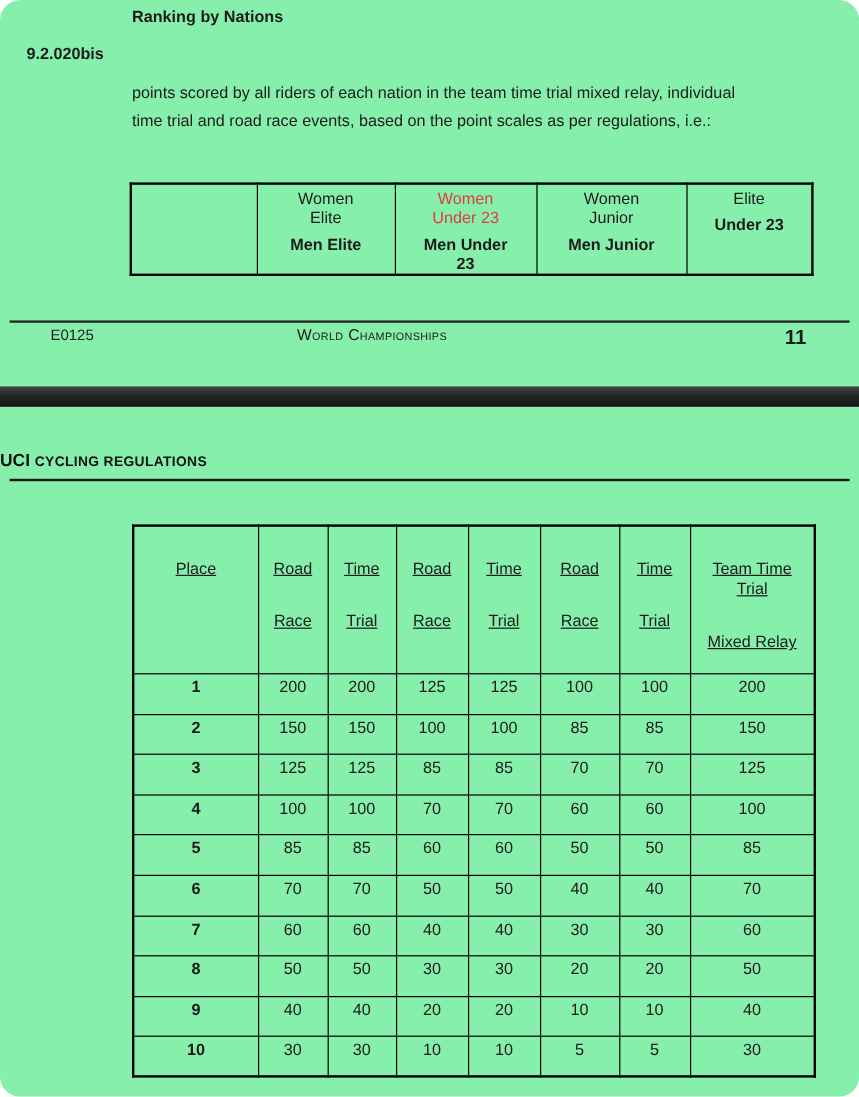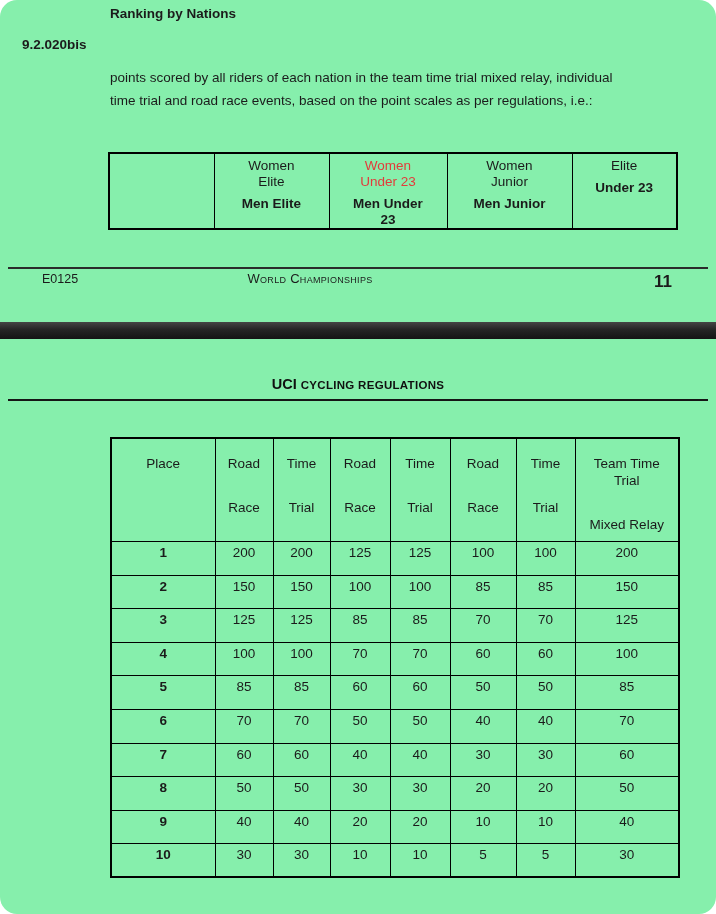--- a/index.html
+++ b/index.html
@@ -30,31 +30,31 @@
   .footer-rule { left:8px; top:267px; width:700px; height:0; border-top:2px solid #2b2b2b; }
   .footer-code { left:42px; top:272px; font-size:12.5px; }
   .footer-center { left:0; top:271px; width:620px; text-align:center; font-size:13px; font-variant:small-caps; letter-spacing:0.3px; }
   .footer-page { right:44px; top:272px; font-size:17px;font-weight:bold; }
 
   
   .pagebar { left:0; top:322px; width:716px; height:17px;
     background:linear-gradient(180deg,#454545 0%,#252525 45%,#141414 100%); }
 
   
-  .uci-header { left:0; top:375px; width:716px; text-align:center; font-weight:bold; color:#101010; }
+  .uci-header { left:0; top:375px; width:716px; font-weight:bold; color:#101010; }
   .uci-org { font-size:14.5px; }
   .uci-title { font-size:11.5px; margin-left:4px; letter-spacing:0.3px; }
   .uci-rule { left:8px; top:399px; width:700px; height:0; border-top:2px solid #151515; }
 
   
   table.points { left:110px; top:437px; border-collapse:collapse; table-layout:fixed; border:2px solid #000; }
   table.points th, table.points td { border:1px solid #000; font-size:13.5px; text-align:center; vertical-align:top; line-height:16px; }
   .pc0{width:104px;} .pc1{width:58px;} .pc2{width:57px;} .pc3{width:60px;}
   .pc4{width:60px;} .pc5{width:66px;} .pc6{width:59px;} .pc7{width:104px;}
-  table.points thead th { height:89px; font-weight:normal; padding:8px 8px; }
+  table.points thead th { height:89px; font-weight:normal; padding:18px 8px;text-decoration:underline; }
   .h1 { margin-top:8px; line-height:17px; }
   .h2 { margin-top:27px; line-height:17px; }
   table.points tbody th, table.points tbody td { height:33.6px; padding-top:3px; }
   table.points tbody th { font-weight:bold; }
   table.points tbody tr.last th, table.points tbody tr.last td { height:36px; }
 </style>
 </head>
 <body>
 
 <div class="screen">

